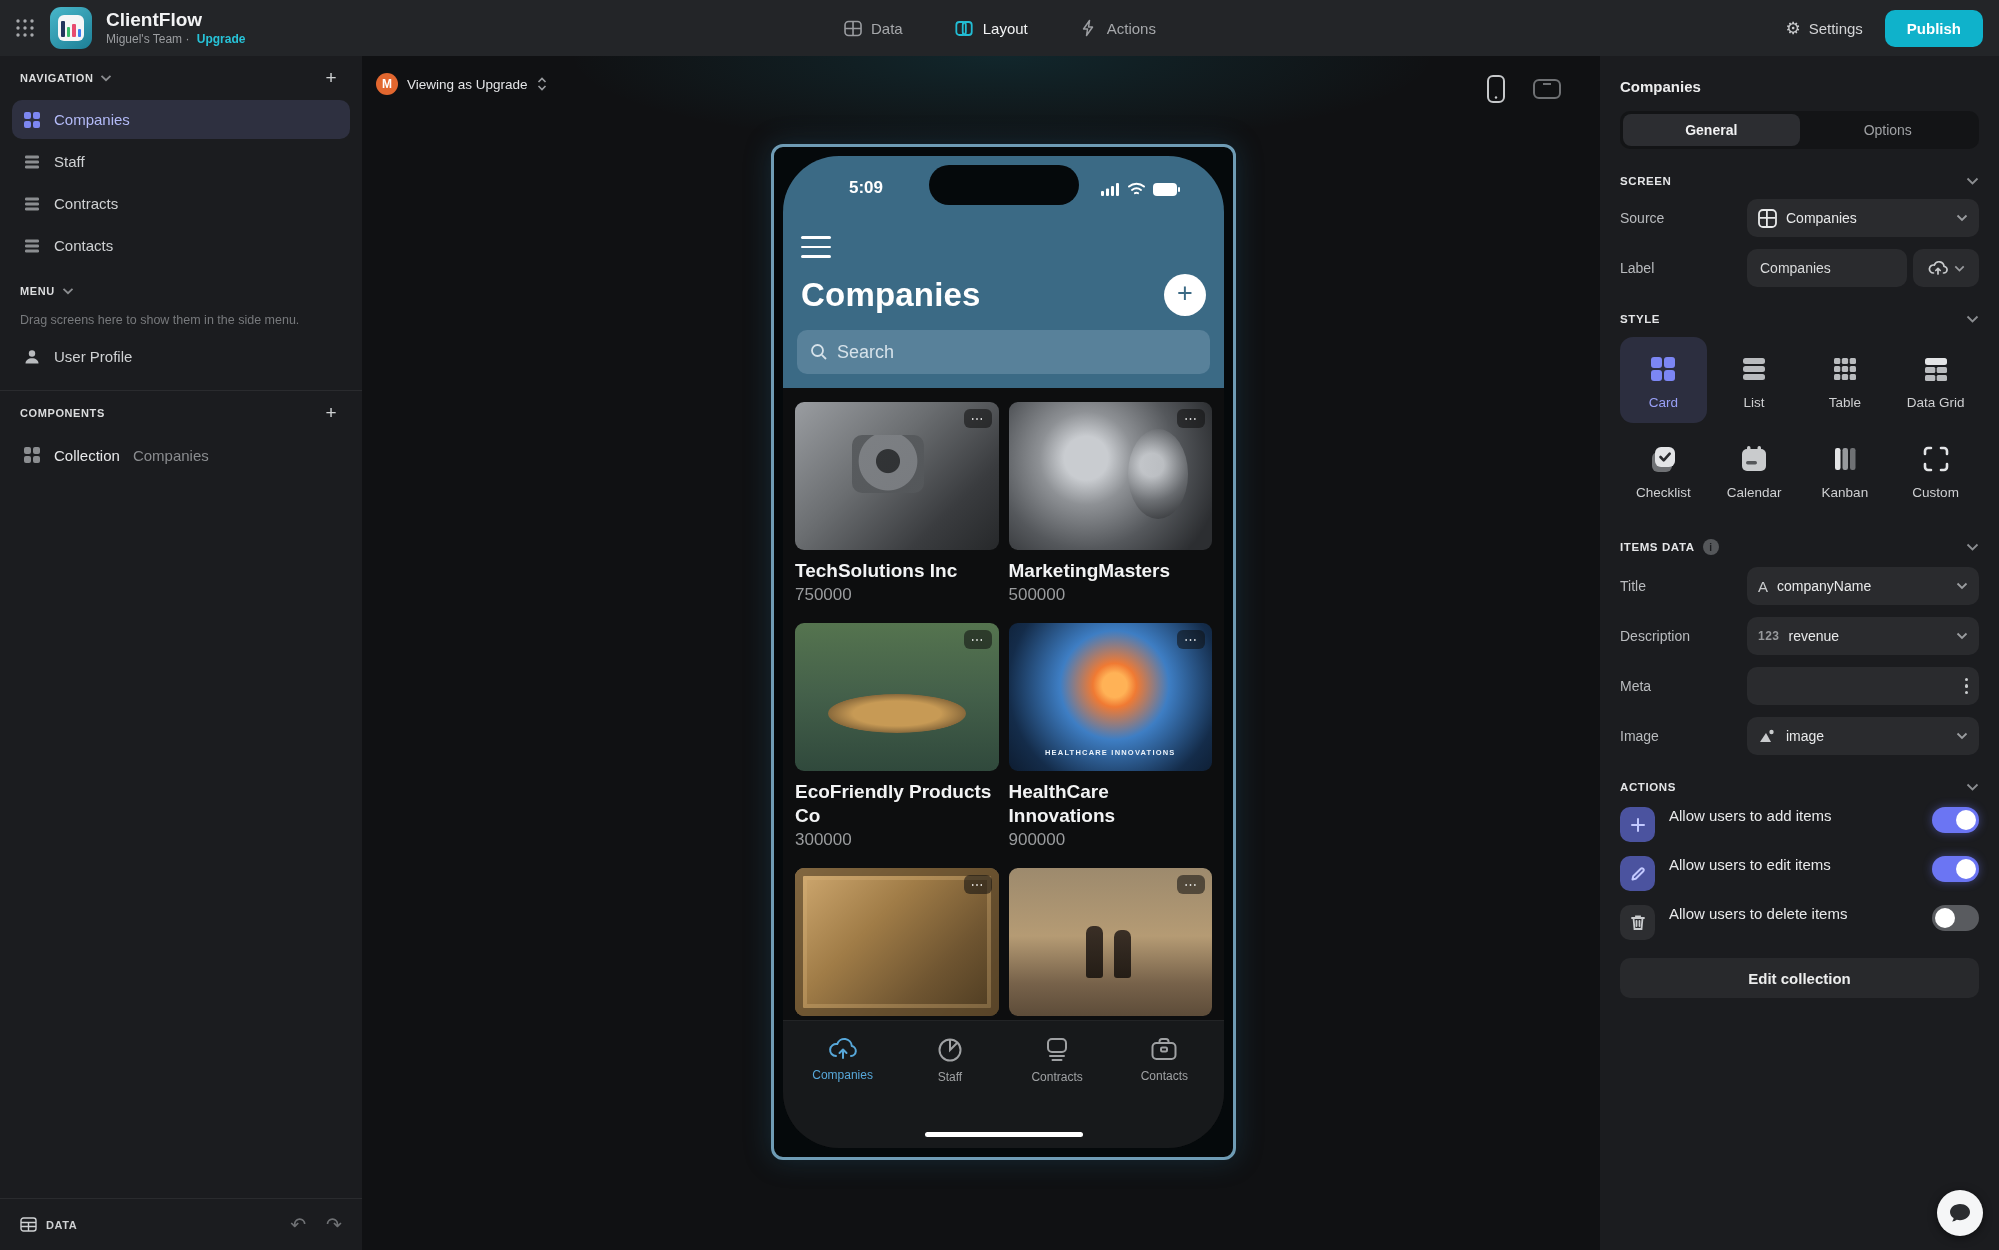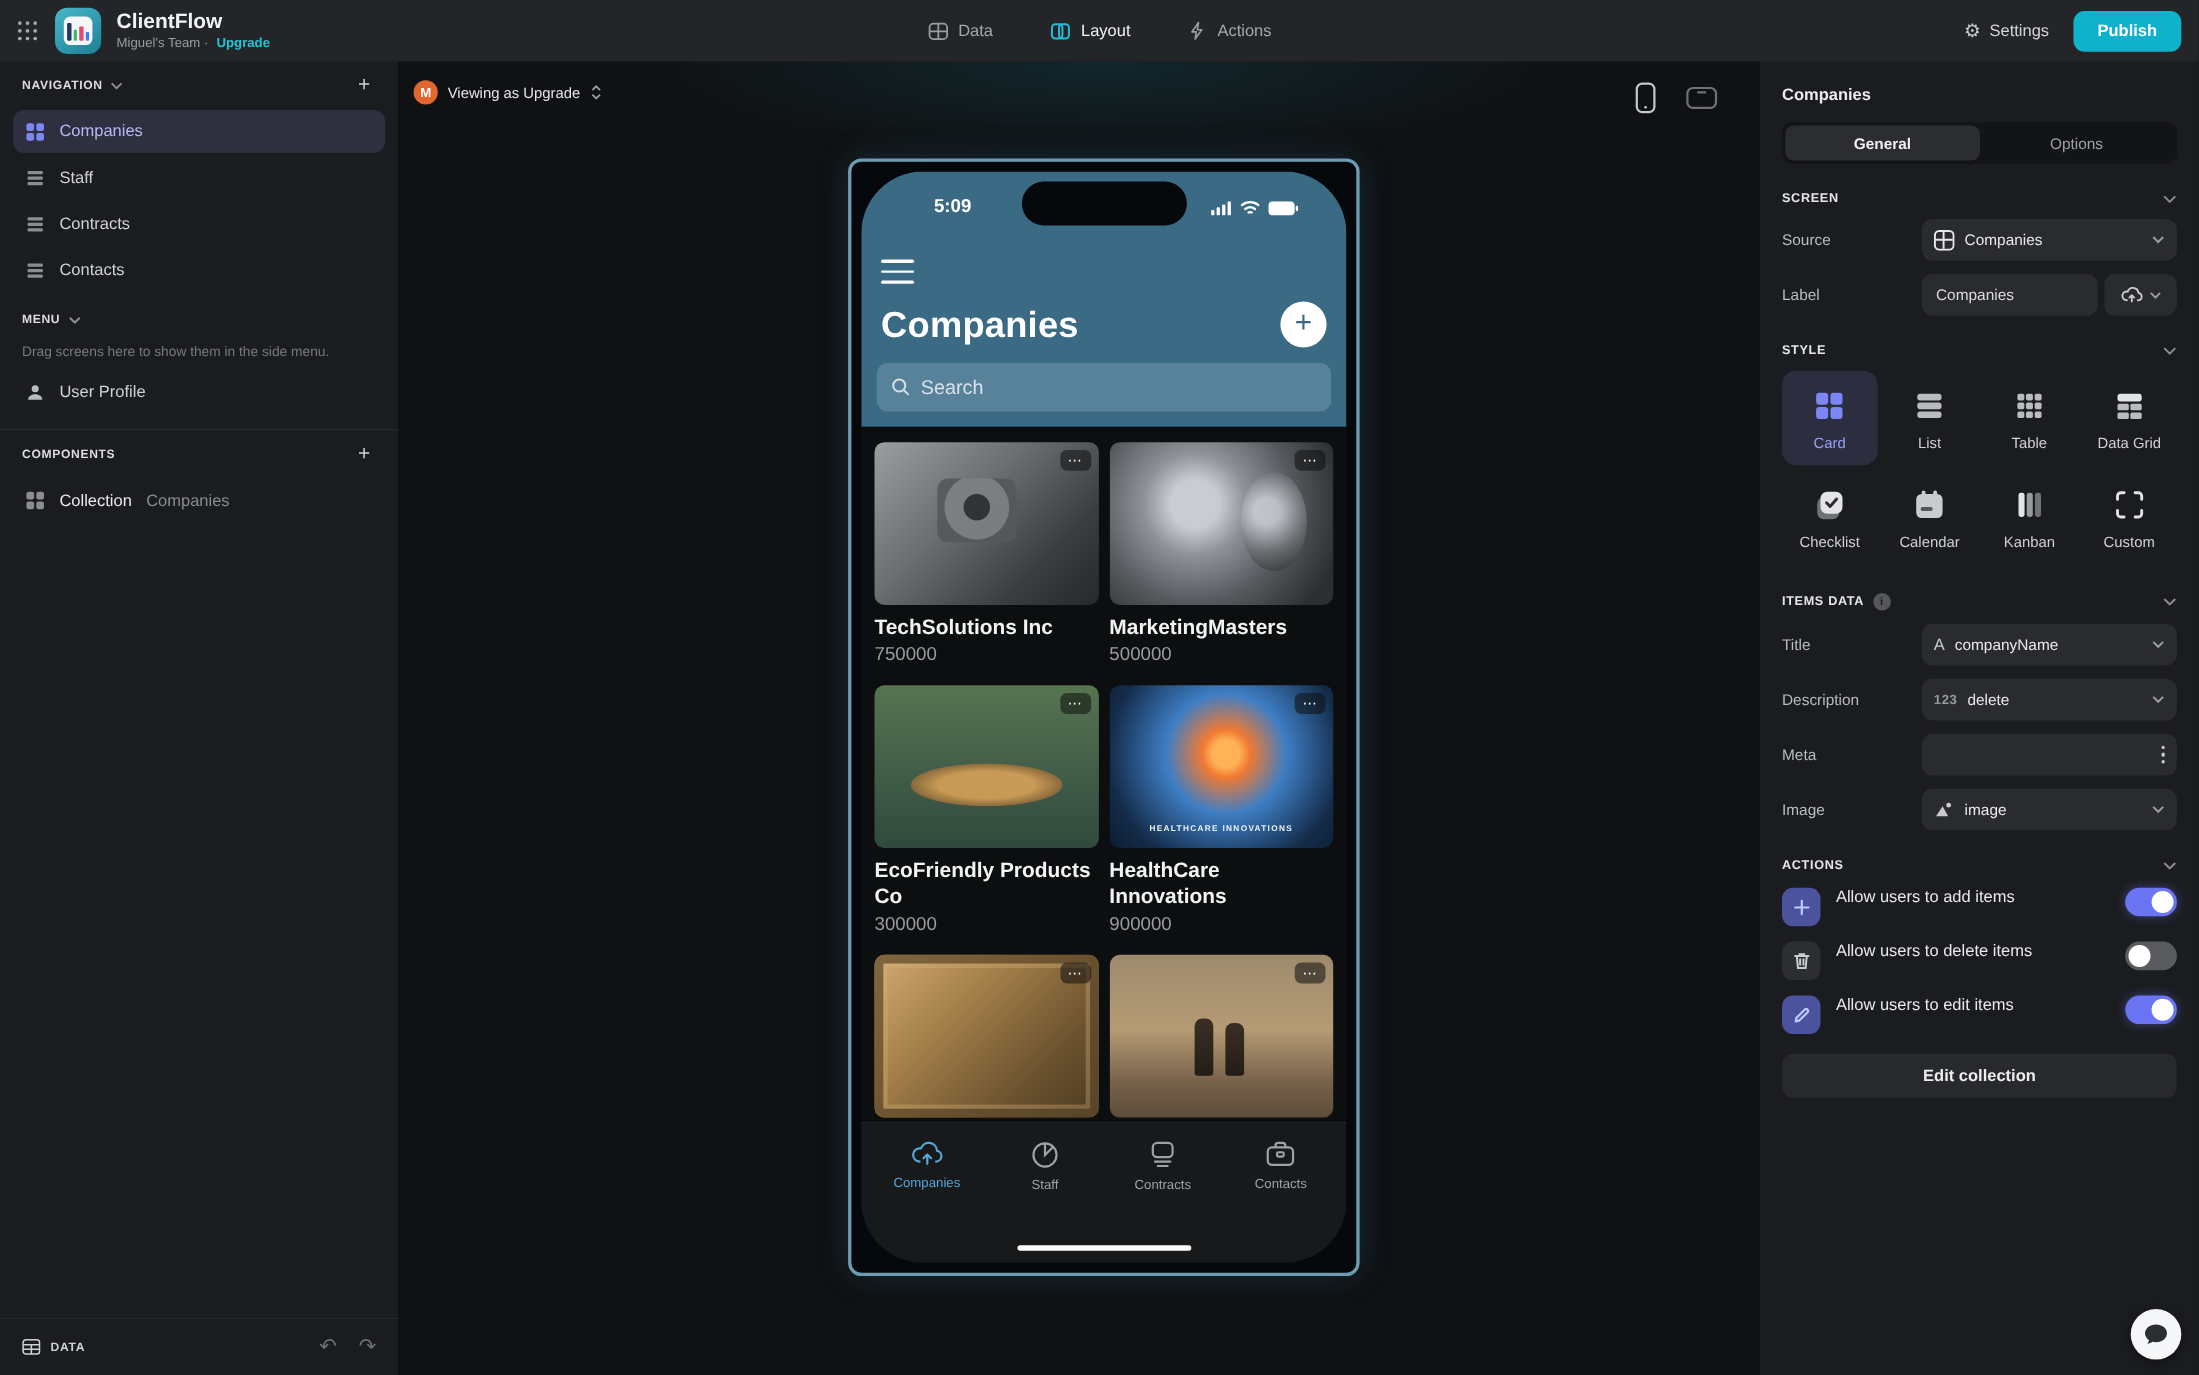--- a/index.html
+++ b/index.html
@@ -651,21 +651,21 @@
       <span>companyName</span>
       <svg class="chev" width="12" height="8" viewBox="0 0 12 8" fill="none" stroke="#9b9da0" stroke-width="1.8">
           <path d="M1.5 1.5 6 6l4.5-4.5"></path>
         </svg>
     </div>
   </div>
   <div class="field-row">
     <span class="field-label">Description</span>
     <div class="field-ctl">
       <span class="ctl-icon-123">123</span>
-      <span>delete</span>
+      <span>revenue</span>
       <svg class="chev" width="12" height="8" viewBox="0 0 12 8" fill="none" stroke="#9b9da0" stroke-width="1.8">
           <path d="M1.5 1.5 6 6l4.5-4.5"></path>
         </svg>
     </div>
   </div>
   <div class="field-row">
     <span class="field-label">Meta</span>
     <div class="field-ctl">
       <div class="meta-dots">
           <i></i>
@@ -702,38 +702,38 @@
       <svg width="16" height="16" viewBox="0 0 16 16" fill="none" stroke="#c3c9ff" stroke-width="2" stroke-linecap="round">
           <path d="M8 2v12M2 8h12"></path>
         </svg>
     </div>
     <span class="action-label">Allow users to add items</span>
     <div class="toggle on">
         <div class="knob"></div>
       </div>
   </div>
   <div class="action-row">
+    <div class="action-tile tile-indigo">
+      <svg width="16" height="16" viewBox="0 0 16 16" fill="none" stroke="#c3c9ff" stroke-width="2" stroke-linecap="round" stroke-linejoin="round">
+        <path d="m2.5 13.5.7-3.2 7.6-7.6a1.6 1.6 0 0 1 2.3 0l.2.2a1.6 1.6 0 0 1 0 2.3l-7.6 7.6z"></path>
+        </svg>
+    </div>
+    <span class="action-label">Allow users to edit items</span>
+    <div class="toggle on">
+        <div class="knob"></div>
+      </div>
+  </div>
+  <div class="action-row">
     <div class="action-tile tile-gray">
       <svg width="16" height="17" viewBox="0 0 16 17" fill="none" stroke="#caccce" stroke-width="1.8" stroke-linecap="round">
         <path d="M2 4h12M6 4V2.5h4V4M3.5 4l1 11h7l1-11M6.5 7v5M9.5 7v5"></path>
         </svg>
     </div>
     <span class="action-label">Allow users to delete items</span>
     <div class="toggle">
-        <div class="knob"></div>
-      </div>
-  </div>
-  <div class="action-row">
-    <div class="action-tile tile-indigo">
-      <svg width="16" height="16" viewBox="0 0 16 16" fill="none" stroke="#c3c9ff" stroke-width="2" stroke-linecap="round" stroke-linejoin="round">
-        <path d="m2.5 13.5.7-3.2 7.6-7.6a1.6 1.6 0 0 1 2.3 0l.2.2a1.6 1.6 0 0 1 0 2.3l-7.6 7.6z"></path>
-        </svg>
-    </div>
-    <span class="action-label">Allow users to edit items</span>
-    <div class="toggle on">
         <div class="knob"></div>
       </div>
   </div>
 
   <button class="edit-collection">Edit collection</button>
 </aside>
 
 <div class="chat-bubble">
   <svg width="22" height="20" viewBox="0 0 22 20">
       <path fill="#2b2d30" d="M11 1C5.5 1 1 4.6 1 9c0 2.5 1.4 4.7 3.6 6.1-.1 1.2-.6 2.6-1.6 3.4 1.9 0 3.7-.9 4.8-1.7.98.26 2.06.4 3.2.4 5.5 0 10-3.6 10-8.2S16.5 1 11 1z"></path>

